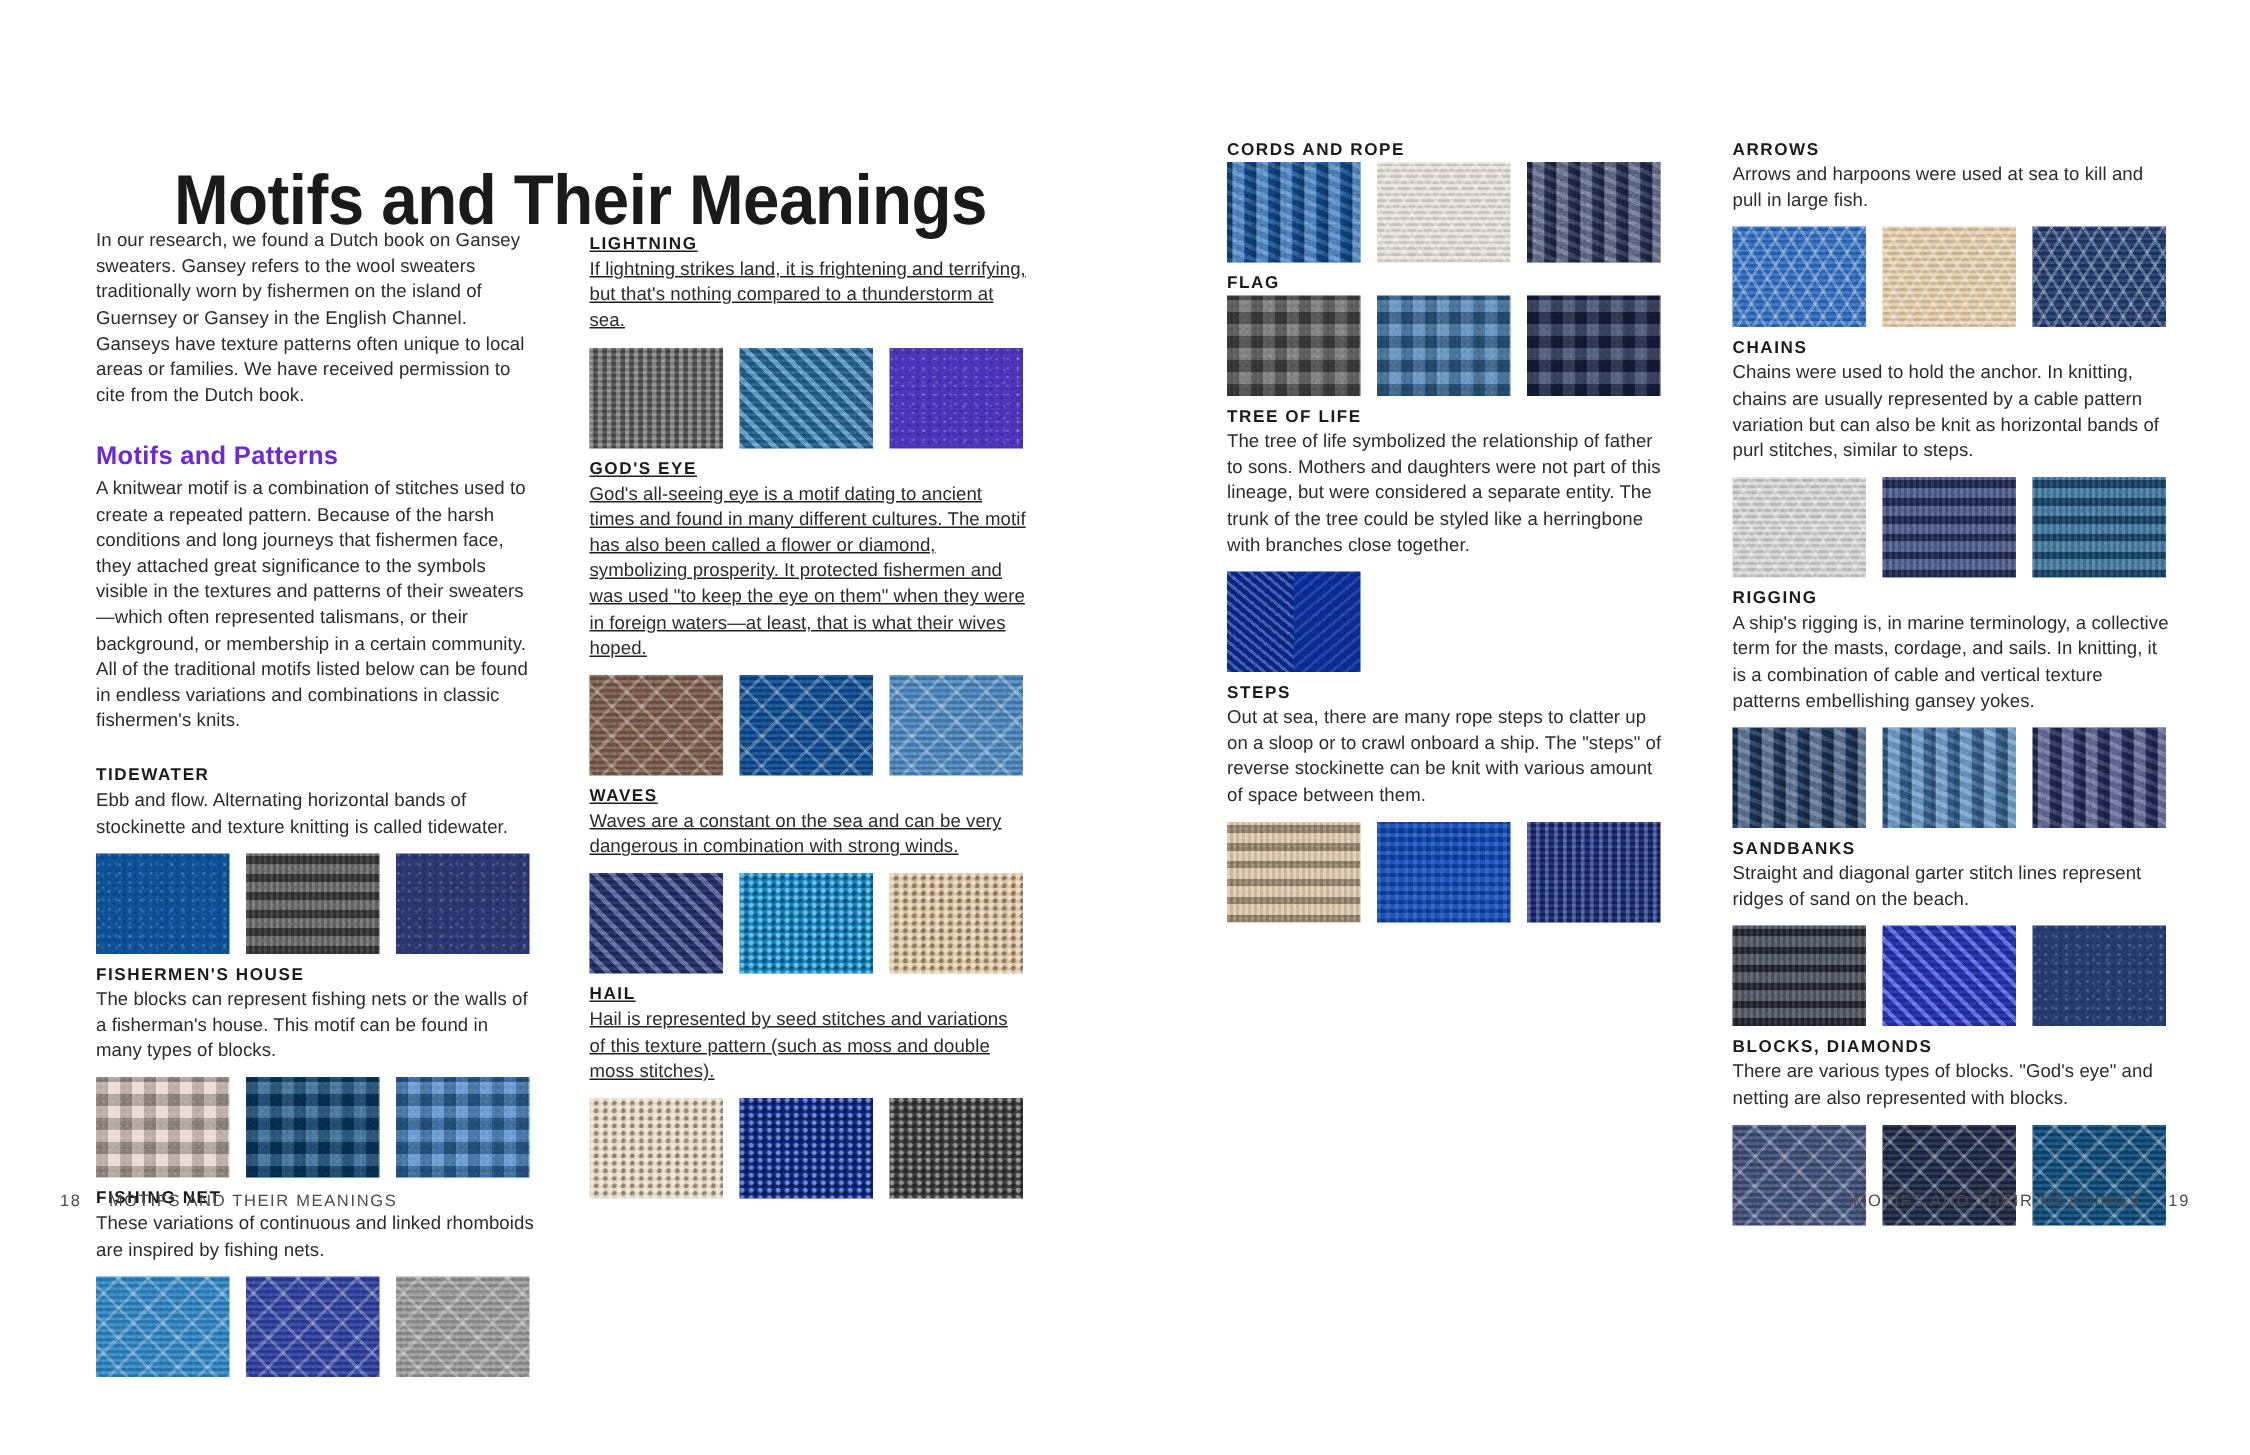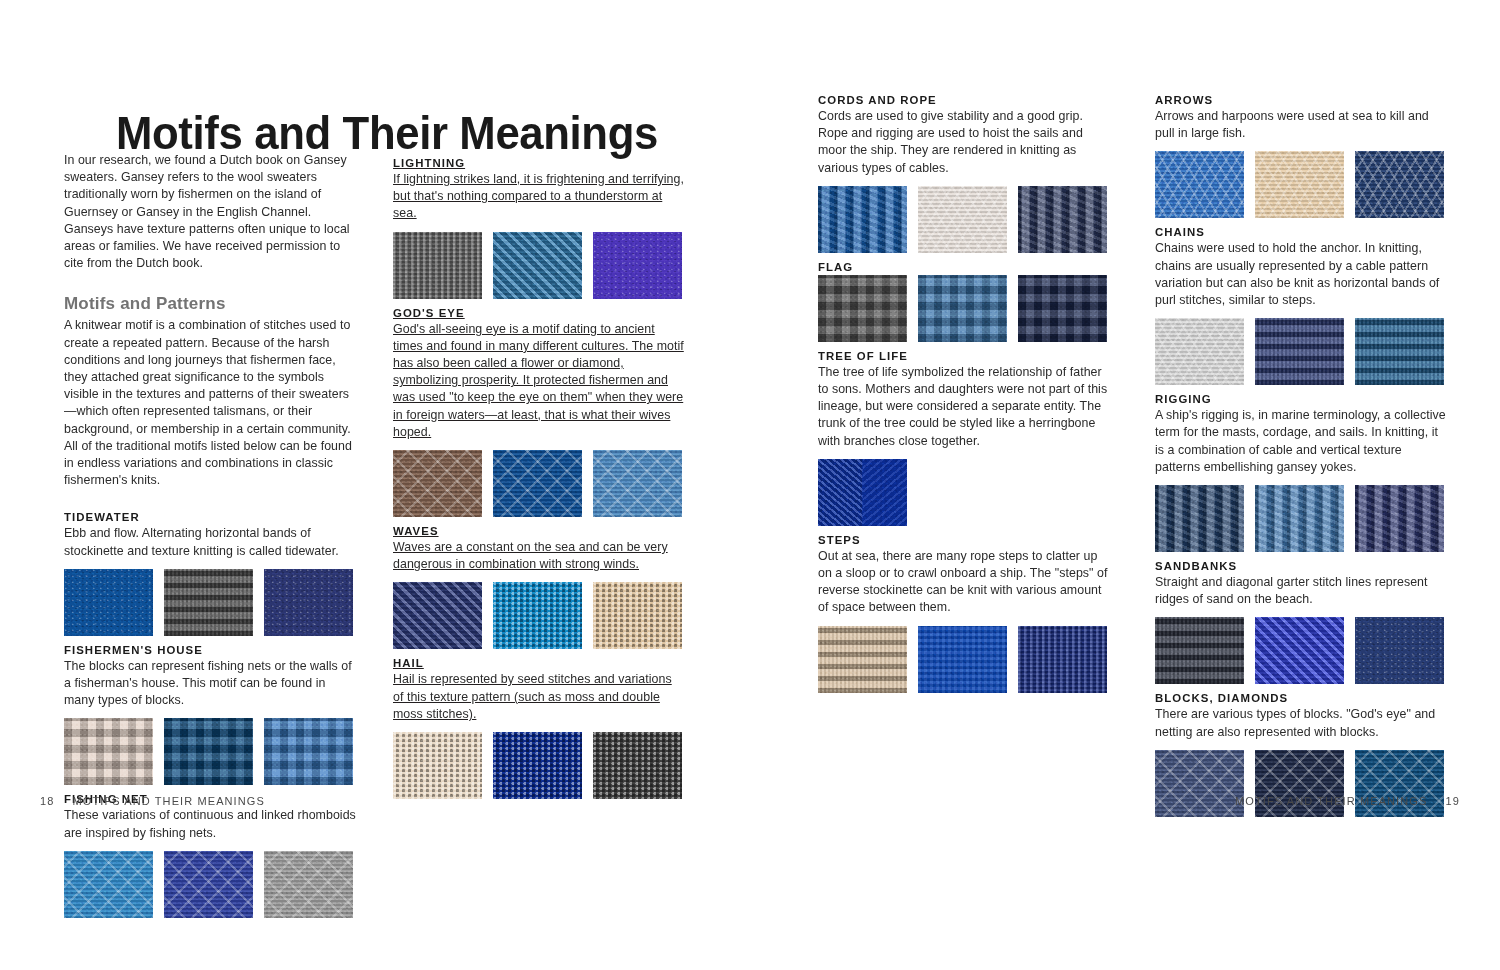--- a/index.html
+++ b/index.html
@@ -53,21 +53,21 @@
     line-height: 17.2px;
     color: #2b2b2b;
     margin: 0;
     letter-spacing: 0.05px;
   }
   .section-head {
     font-size: 17px;
     font-weight: 700;
     letter-spacing: 0.2px;
     margin: 22px 0 3px 0;
-    color: #737373;
+    color: #6d28d9;
   }
 
   .motif { margin-bottom: 0; }
   .motif + .motif { margin-top: 8px; }
   .motif-title {
     font-size: 11.4px;
     font-weight: 700;
     letter-spacing: 1.05px;
     color: #1a1a1a;
     margin: 0 0 2px 0;
@@ -340,21 +340,20 @@
       <span>MOTIFS AND THEIR MEANINGS</span>
     </div>
   </div>
 
   <div class="page page-right">
 
     <div class="col col-3" style="left:68px;">
       <div>
           <div class="motif">
             <div class="motif-title">CORDS AND ROPE</div>
-            <div class="motif-desc">Cords are used to give stability and a good grip. Rope and rigging are used to hoist the sails and moor the ship. They are rendered in knitting as various types of cables.</div>
             <div class="swatch-row">
               <div class="swatch k-cable" style="background: rgb(18, 92, 176);">
                 <div class="tex"></div>
                 <div class="grain"></div>
               </div>
               <div class="swatch k-chev" style="background: rgb(231, 224, 218);">
                 <div class="tex"></div>
                 <div class="grain"></div>
               </div>
               <div class="swatch k-cable" style="background: rgb(41, 54, 94);">

